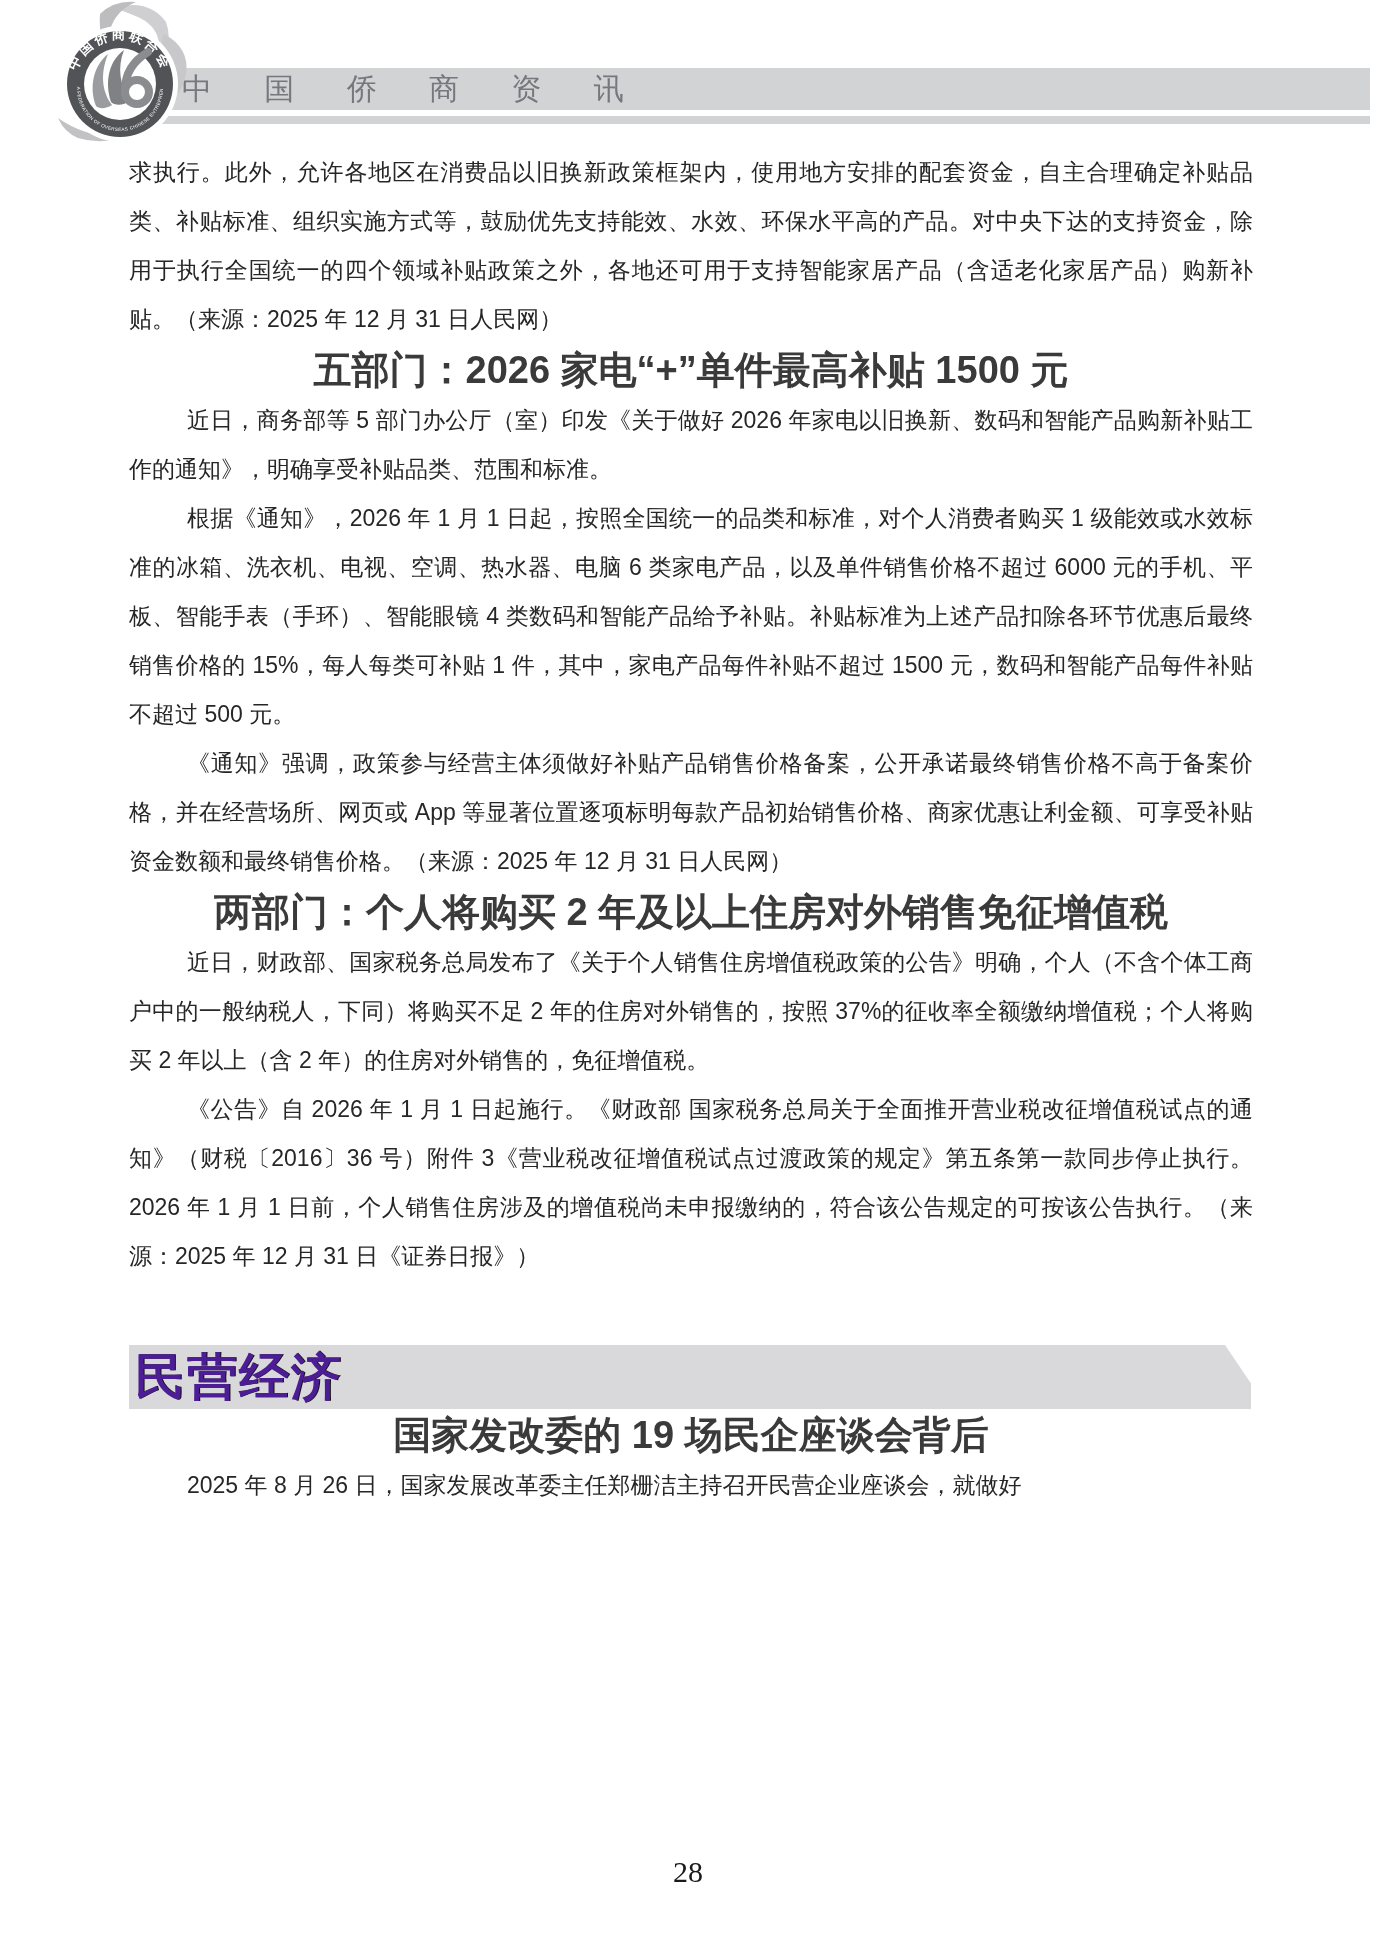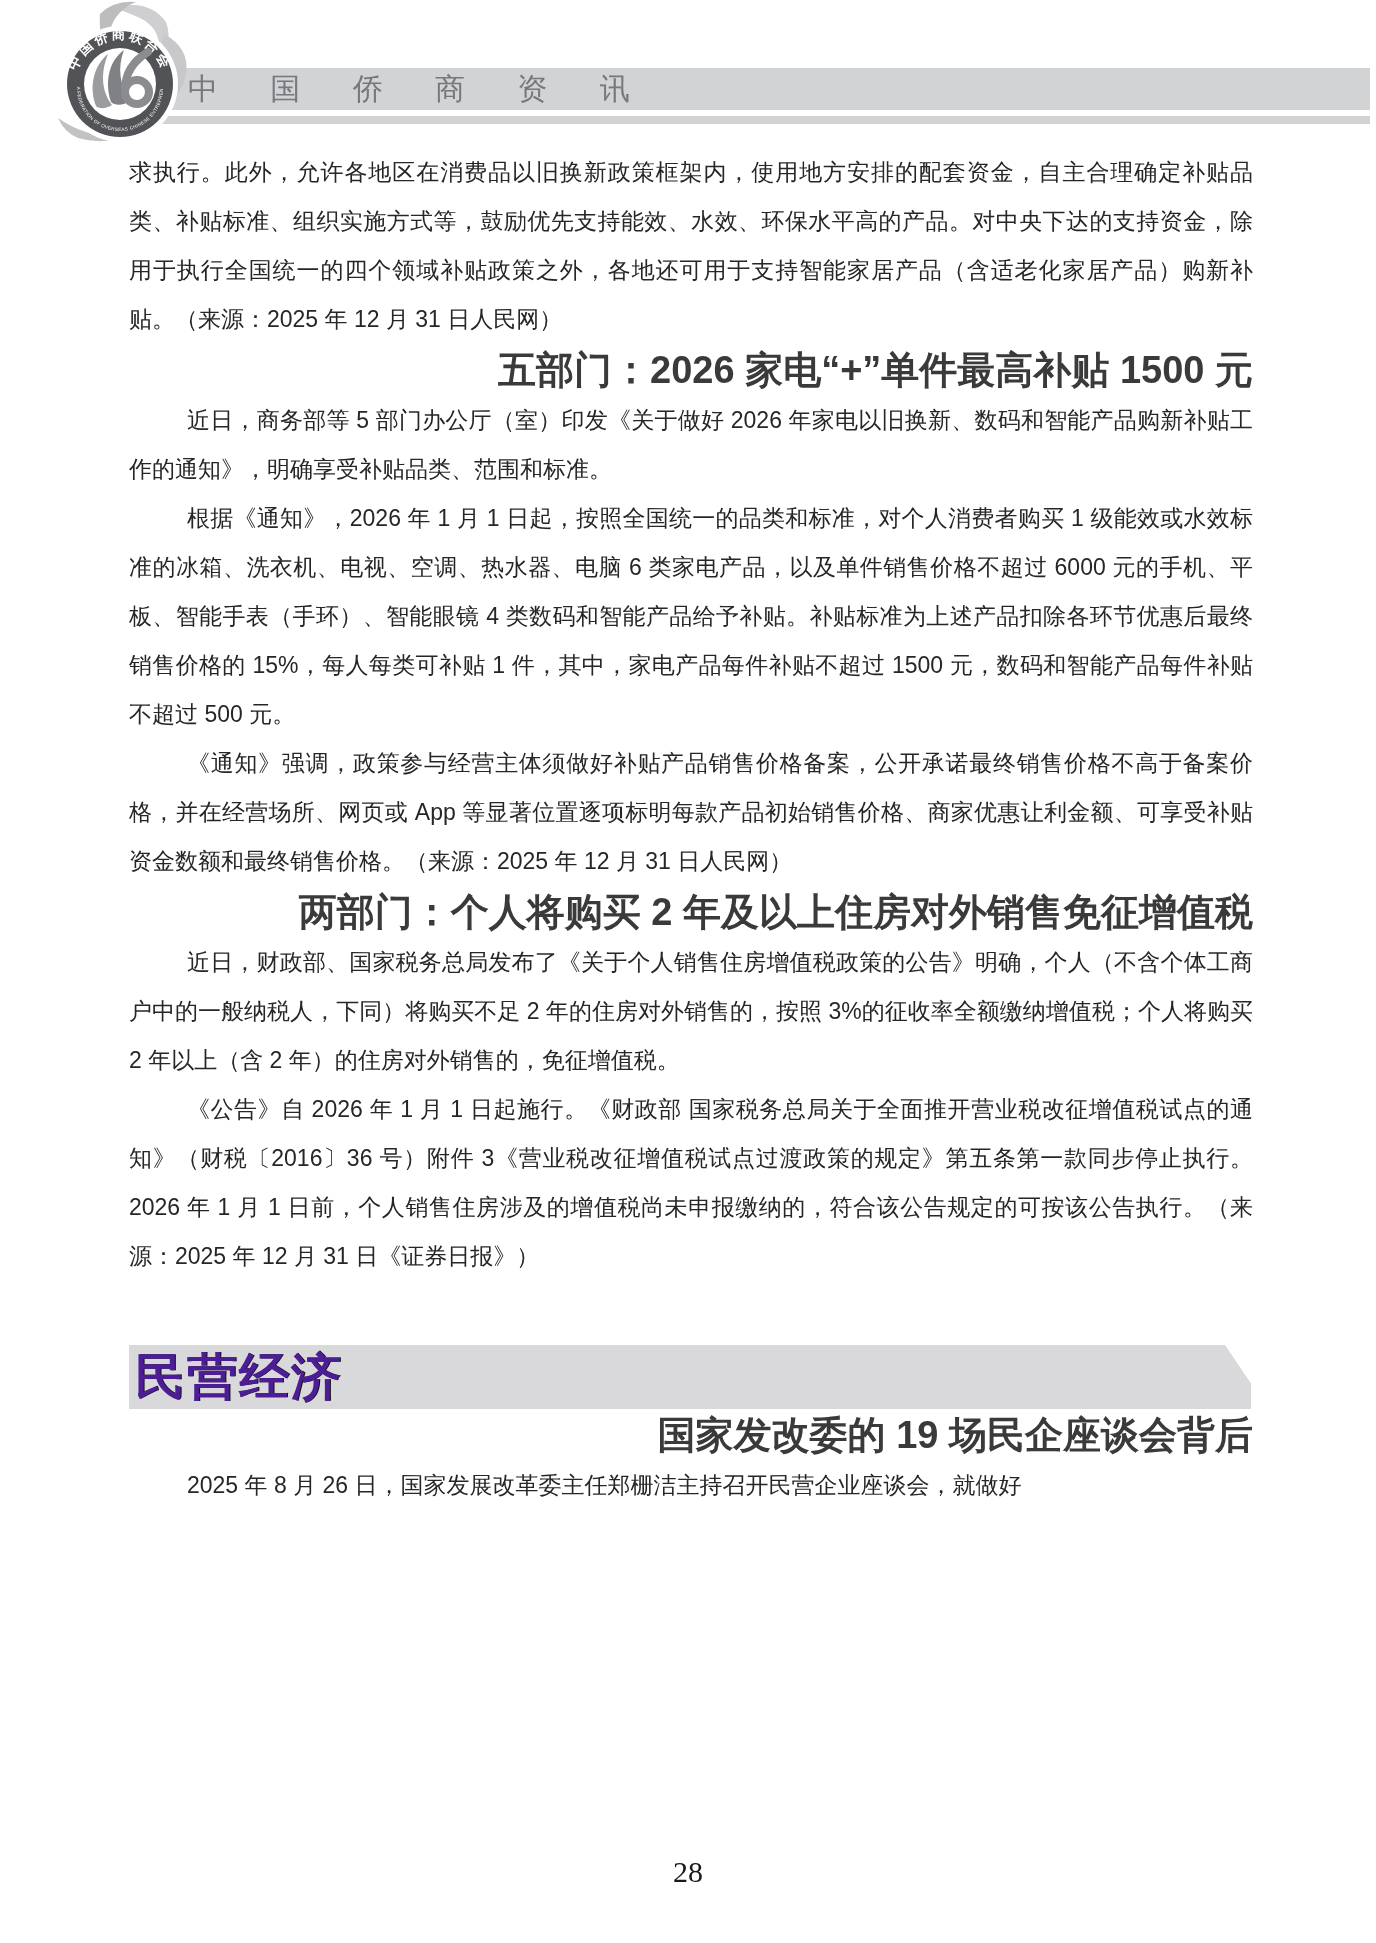--- a/index.html
+++ b/index.html
@@ -13,21 +13,21 @@
   
   .header-band{
     position:absolute;left:140px;top:68px;
     width:1230px;height:42px;
     background:#d2d3d5;
   }
   .header-band-title{
     position:absolute;left:42px;top:50%;
     transform:translateY(-50%);
     font-size:30px;color:#77787d;
-    letter-spacing:22px;white-space:nowrap;margin-left:6px;
+    letter-spacing:22px;white-space:nowrap;
   }
   .header-stripe{
     position:absolute;left:140px;top:116px;
     width:1230px;height:8px;
     background:#d2d3d5;
   }
   .logo{
     position:absolute;left:44px;top:0px;
     width:152px;height:148px;
   }
@@ -35,21 +35,21 @@
   .content{
     position:absolute;left:129px;top:148px;width:1124px;
   }
   p.body{
     margin:0;
     font-size:23px;line-height:49px;color:#262626;
     text-align:justify;text-justify:inter-ideograph;
   }
   p.indent{text-indent:58px;}
   h2.art-title{
-    margin:0;text-align:right;
+    margin:0;text-align:center;
     font-size:38px;line-height:52px;font-weight:bold;color:#3a3a3a;
     font-family:"Liberation Sans",sans-serif;
   }
   .h-first{margin-top:96px;margin-bottom:30px;}
   .h-mid{margin-top:72px;margin-bottom:28px;}
   .h-last{margin-top:62px;margin-bottom:36px;}
   
   .section-banner{
     margin-top:64px;
     width:1122px;height:64px;
@@ -118,21 +118,21 @@
   <div class="content">
 
     <p class="body">求执行。此外，允许各地区在消费品以旧换新政策框架内，使用地方安排的配套资金，自主合理确定补贴品类、补贴标准、组织实施方式等，鼓励优先支持能效、水效、环保水平高的产品。对中央下达的支持资金，除用于执行全国统一的四个领域补贴政策之外，各地还可用于支持智能家居产品（含适老化家居产品）购新补贴。（来源：2025 年 12 月 31 日人民网）</p>
 
     <h2 class="art-title h-first">五部门：2026 家电“+”单件最高补贴 1500 元</h2>
     <p class="body indent">近日，商务部等 5 部门办公厅（室）印发《关于做好 2026 年家电以旧换新、数码和智能产品购新补贴工作的通知》，明确享受补贴品类、范围和标准。</p>
     <p class="body indent">根据《通知》，2026 年 1 月 1 日起，按照全国统一的品类和标准，对个人消费者购买 1 级能效或水效标准的冰箱、洗衣机、电视、空调、热水器、电脑 6 类家电产品，以及单件销售价格不超过 6000 元的手机、平板、智能手表（手环）、智能眼镜 4 类数码和智能产品给予补贴。补贴标准为上述产品扣除各环节优惠后最终销售价格的 15%，每人每类可补贴 1 件，其中，家电产品每件补贴不超过 1500 元，数码和智能产品每件补贴不超过 500 元。</p>
     <p class="body indent">《通知》强调，政策参与经营主体须做好补贴产品销售价格备案，公开承诺最终销售价格不高于备案价格，并在经营场所、网页或 App 等显著位置逐项标明每款产品初始销售价格、商家优惠让利金额、可享受补贴资金数额和最终销售价格。（来源：2025 年 12 月 31 日人民网）</p>
 
     <h2 class="art-title h-mid">两部门：个人将购买 2 年及以上住房对外销售免征增值税</h2>
-    <p class="body indent">近日，财政部、国家税务总局发布了《关于个人销售住房增值税政策的公告》明确，个人（不含个体工商户中的一般纳税人，下同）将购买不足 2 年的住房对外销售的，按照 3%的征收率全额缴纳增值税；个人将购买 2 年以上（含 2 年）的住房对外销售的，免征增值税。</p>
+    <p class="body indent">近日，财政部、国家税务总局发布了《关于个人销售住房增值税政策的公告》明确，个人（不含个体工商户中的一般纳税人，下同）将购买不足 2 年的住房对外销售的，按照 37%的征收率全额缴纳增值税；个人将购买 2 年以上（含 2 年）的住房对外销售的，免征增值税。</p>
     <p class="body indent">《公告》自 2026 年 1 月 1 日起施行。《财政部 国家税务总局关于全面推开营业税改征增值税试点的通知》（财税〔2016〕36 号）附件 3《营业税改征增值税试点过渡政策的规定》第五条第一款同步停止执行。2026 年 1 月 1 日前，个人销售住房涉及的增值税尚未申报缴纳的，符合该公告规定的可按该公告执行。（来源：2025 年 12 月 31 日《证券日报》）</p>
 
     <div class="section-banner">
       <span class="section-banner-label">民营经济</span>
     </div>
 
     <h2 class="art-title h-last">国家发改委的 19 场民企座谈会背后</h2>
     <p class="body indent">2025 年 8 月 26 日，国家发展改革委主任郑栅洁主持召开民营企业座谈会，就做好</p>
 
   </div>

